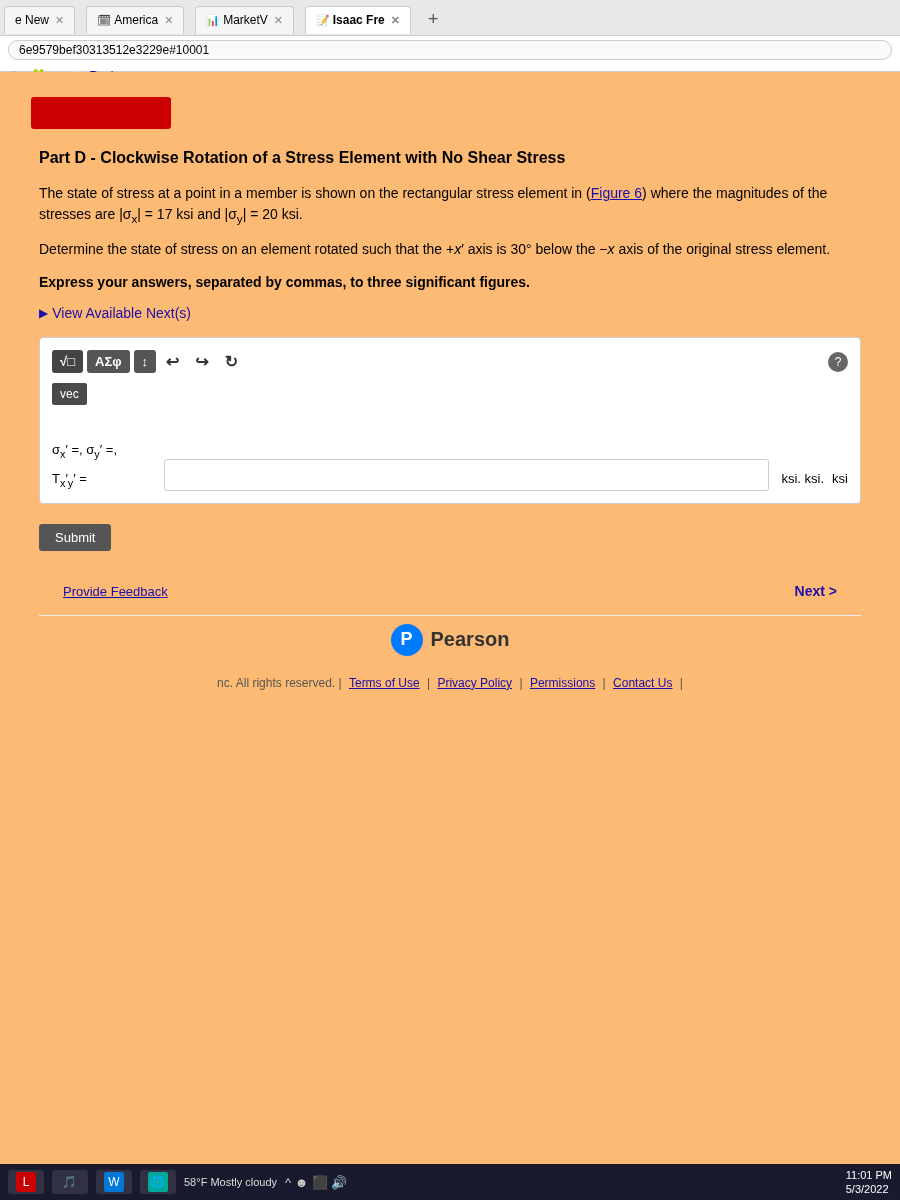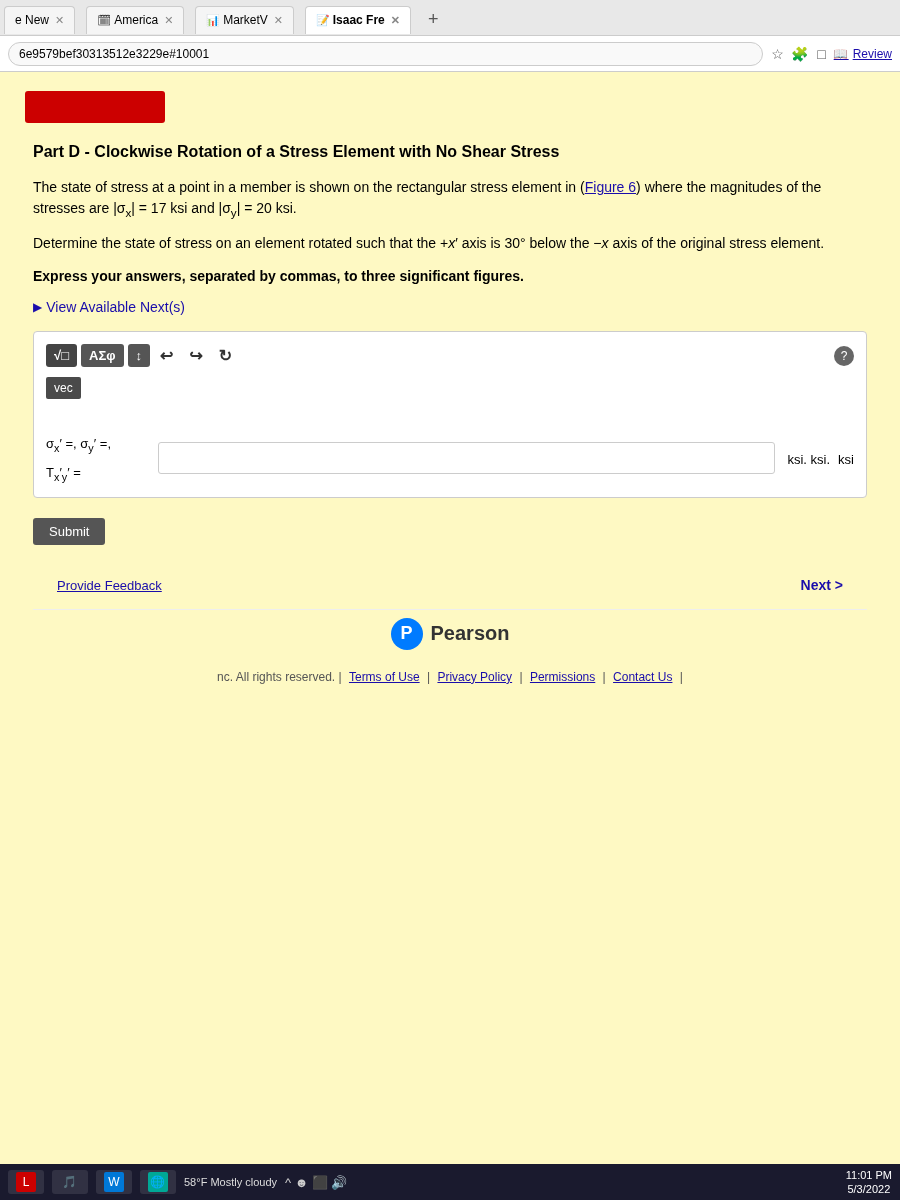--- a/index.html
+++ b/index.html
@@ -48,26 +48,26 @@
     .tab-add {
       font-size: 18px;
       color: #555;
       padding: 0 6px;
       cursor: pointer;
     }
 
     
     .address-bar {
       display: flex;
-      align-items: center;
       background: #fff;
       padding: 4px 8px;
       border-bottom: 1px solid #ccc;
       height: 36px;
       gap: 8px;
+      flex-direction: column;
     }
     .address-input {
       flex: 1;
       border: 1px solid #ccc;
       border-radius: 12px;
       padding: 2px 10px;
       font-size: 12px;
       background: #f9f9f9;
       height: 24px;
       outline: none;
@@ -87,22 +87,22 @@
       color: #1a0dab;
       text-decoration: underline;
       cursor: pointer;
       display: flex;
       align-items: center;
       gap: 4px;
     }
 
     
     .content-area {
-      background: #fef9c3;
-      padding: 9px;
+      background: #fdba74;
+      padding: 15px;
       min-height: 1100px;
       position: relative;
     }
 
     
     .red-button-bar {
       background: #cc0000;
       height: 32px;
       width: 140px;
       margin: 10px 16px;
@@ -213,21 +213,21 @@
       border-radius: 2px;
       padding: 4px 8px;
       font-size: 12px;
       cursor: pointer;
       margin-bottom: 24px;
     }
 
     
     .input-section {
       display: flex;
-      align-items: center;
+      align-items: flex-end;
       gap: 12px;
       margin-top: 8px;
     }
 
     .labels-col {
       display: flex;
       flex-direction: column;
       gap: 8px;
       min-width: 100px;
       padding-top: 4px;
@@ -391,21 +391,21 @@
     }
 
     .taskbar-icon.red { background: #cc0000; }
     .taskbar-icon.blue { background: #0078d7; }
     .taskbar-icon.teal { background: #00a896; }
 
     .taskbar-clock {
       margin-left: auto;
       color: #fff;
       font-size: 11px;
-      text-align: center;
+      text-align: left;
       line-height: 1.3;
     }
 
     .weather-info {
       color: #ddd;
       font-size: 11px;
       display: flex;
       align-items: center;
       gap: 4px;
     }

